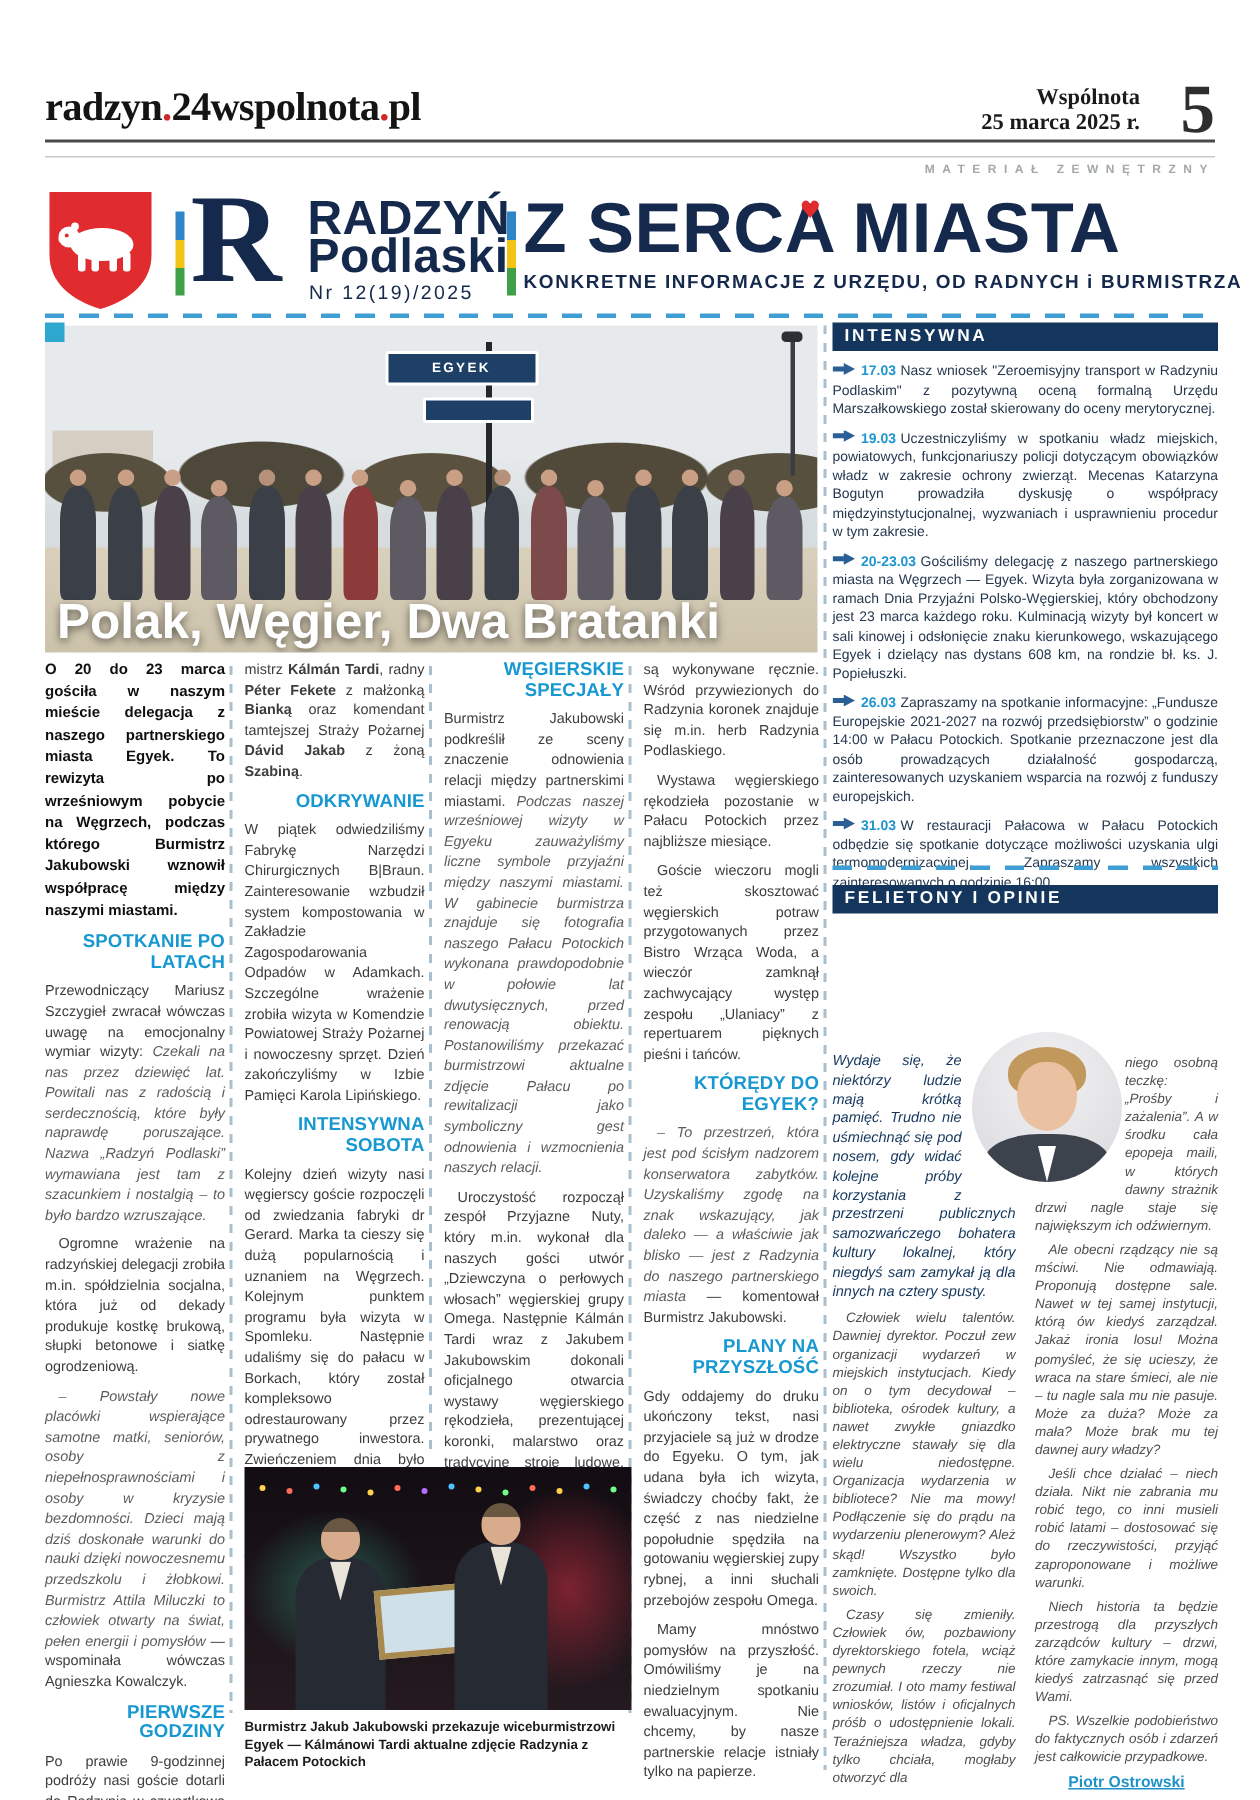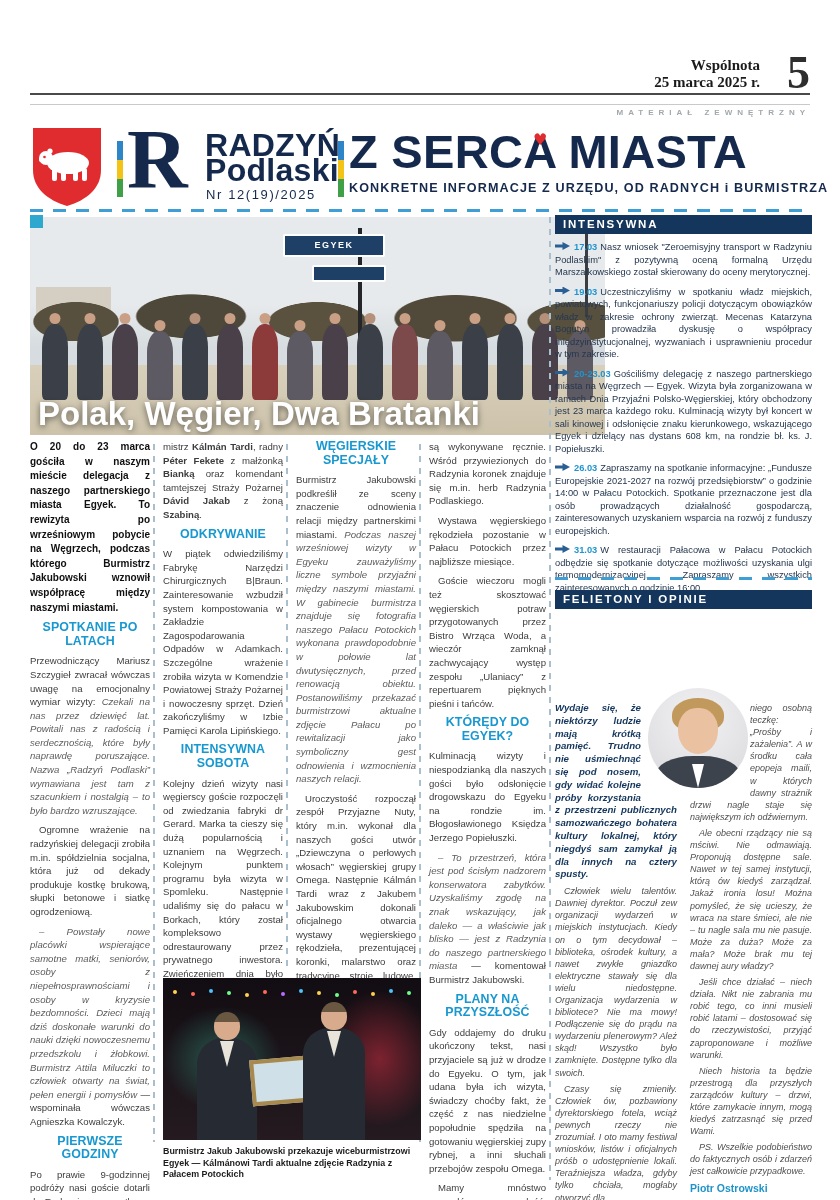--- a/index.html
+++ b/index.html
@@ -37,21 +37,21 @@
          color:#e02b2f;font-family:"DejaVu Sans",sans-serif;}
   .tpost{margin-left:11px;}
   .subtitle{position:absolute;left:349px;top:181px;font-size:12.6px;font-weight:700;color:#15294d;
             letter-spacing:1.1px;white-space:nowrap;}
   .dash-h{position:absolute;height:3px;
           background:repeating-linear-gradient(90deg,#3f9fd4 0 13px,transparent 13px 23px);}
   .dash-top{left:30px;right:28px;top:209px;}
 
   
   .blue-sq{position:absolute;left:30px;top:215px;width:13px;height:13px;background:#2fa8cf;z-index:6;}
-  .photo1{position:absolute;left:30px;top:217px;width:575px;height:218px;overflow:hidden;
+  .photo1{position:absolute;left:30px;top:217px;width:515px;height:218px;overflow:hidden;
           background:linear-gradient(#e7eaec 0 40%, #d6dcdf 60%);}
   .building{position:absolute;left:1%;top:32%;width:13%;height:16%;background:#d4cec3;}
   .trees{position:absolute;left:0;right:0;top:30%;height:30%;background:
      radial-gradient(70px 32px at 8% 60%, #57503f 60%, transparent 62%),
      radial-gradient(90px 36px at 28% 52%, #4e483a 60%, transparent 62%),
      radial-gradient(80px 32px at 50% 60%, #5a523f 60%, transparent 62%),
      radial-gradient(100px 38px at 74% 55%, #514a3b 60%, transparent 62%),
      radial-gradient(80px 32px at 95% 60%, #57503f 60%, transparent 62%);}
   .ground{position:absolute;left:0;right:0;bottom:0;height:32%;
           background:linear-gradient(#d9d0bc,#cdc3ab);}
@@ -78,21 +78,21 @@
   .headline{position:absolute;left:8px;bottom:2px;font-size:33px;font-weight:800;color:#fff;
             white-space:nowrap;text-shadow:0 2px 6px rgba(0,0,0,.55);}
 
   
   .col{position:absolute;top:440px;width:120px;font-size:9.6px;line-height:13.6px;
        color:#3d3d3d;text-align:justify;}
   .col p{margin:0 0 6px;}
   .ind{text-indent:9px;}
   .lead{font-size:10px;line-height:14.6px;font-weight:700;color:#0f0f0f;}
   .ch{font-size:12.4px;font-weight:800;color:#1898d0;margin:10px 0 7px;letter-spacing:0.1px;
-      text-align:center;}
+      text-align:right;}
   .qt{font-style:italic;color:#5c5c5c;}
   .dash-v{position:absolute;width:2px;
           background:repeating-linear-gradient(180deg,#a9bfcd 0 6px,transparent 6px 12px);}
   .sep1{left:153px;top:444px;height:698px;}
   .sep2{left:286px;top:444px;height:528px;}
   .sep3{left:419px;top:444px;height:698px;}
   .sepMain{left:549px;top:217px;height:963px;}
 
   
   .photo2{position:absolute;left:163px;top:978px;width:258px;height:162px;overflow:hidden;
@@ -129,40 +129,41 @@
   .arrow{display:inline-block;width:15px;height:8px;background:#2a5f95;margin-right:4px;
          clip-path:polygon(0 30%,50% 30%,50% 0,100% 50%,50% 100%,50% 70%,0 70%);}
   .kdate{font-weight:800;color:#2095cf;margin-right:3px;}
   .dash-kal{left:555px;width:257px;top:577px;}
   .op-title{position:absolute;left:555px;top:615px;width:258px;font-size:23.5px;line-height:26px;
             font-weight:800;color:#1f93c9;letter-spacing:-0.3px;}
   .op-col{position:absolute;top:702px;width:122px;font-size:9px;line-height:12.1px;
           font-style:italic;color:#4f4f4f;text-align:justify;}
   .op-col p{margin:0 0 4px;}
   .op-left{left:555px;} .op-right{left:690px;}
-  .op-lead{font-weight:700;color:#14365c;font-size:9.7px;line-height:12.8px;}
+  .op-lead{font-weight:400;color:#14365c;font-size:9.7px;line-height:12.8px;}
   .sp-r{float:right;width:36px;height:90px;}
   .sp-l{float:left;width:60px;height:90px;}
-  .op-author{text-align:left;font-style:normal;font-weight:800;color:#1f93c9;font-size:10.5px;}
+  .op-author{text-align:center;font-style:normal;font-weight:800;color:#1f93c9;font-size:10.5px;text-decoration:underline;}
   .headshot{position:absolute;left:648px;top:688px;width:100px;height:100px;border-radius:50%;
             overflow:hidden;background:radial-gradient(circle at 50% 30%,#f2f2f4,#d8d8dc);z-index:3;}
   .hs-hair{position:absolute;top:10px;left:24px;width:52px;height:34px;
            border-radius:50% 50% 42% 42%;background:#c2995c;}
   .hs-face{position:absolute;top:20px;left:30px;width:40px;height:46px;
            border-radius:46% 46% 50% 50%;background:#eac2a2;}
   .hs-suit{position:absolute;bottom:-10px;left:8px;width:84px;height:42px;
            border-radius:44% 44% 0 0;background:#3c434c;}
   .hs-shirt{position:absolute;bottom:0;left:44px;width:12px;height:24px;background:#fff;
             clip-path:polygon(0 0,100% 0,50% 100%);}
 </style>
 </head>
 <body>
 
 <div class="page">
 
+  <div class="site-name"><span>radzyn</span><span class="dot">.</span><span>24wspolnota</span><span class="dot">.</span><span>pl</span></div>
   <div class="pub-block">
     <div>Wspólnota</div>
     <div>25 marca 2025 r.</div>
   </div>
   <div class="page-num">5</div>
   <div class="rule1"></div>
   <div class="rule2"></div>
   <div class="material">MATERIAŁ ZEWNĘTRZNY</div>
 
   <div class="shield">
@@ -248,21 +249,20 @@
     <p class="ch" style="margin-top:0;">WĘGIERSKIE SPECJAŁY</p>
     <p><span>Burmistrz Jakubowski podkreślił ze sceny znaczenie odnowienia relacji między partnerskimi miastami. </span><span class="qt">Podczas naszej wrześniowej wizyty w Egyeku zauważyliśmy liczne symbole przyjaźni między naszymi miastami. W gabinecie burmistrza znajduje się fotografia naszego Pałacu Potockich wykonana prawdopodobnie w połowie lat dwutysięcznych, przed renowacją obiektu. Postanowiliśmy przekazać burmistrzowi aktualne zdjęcie Pałacu po rewitalizacji jako symboliczny gest odnowienia i wzmocnienia naszych relacji.</span></p>
     <p class="ind">Uroczystość rozpoczął zespół Przyjazne Nuty, który m.in. wykonał dla naszych gości utwór „Dziewczyna o perłowych włosach” węgierskiej grupy Omega. Następnie Kálmán Tardi wraz z Jakubem Jakubowskim dokonali oficjalnego otwarcia wystawy węgierskiego rękodzieła, prezentującej koronki, malarstwo oraz tradycyjne stroje ludowe. Jak wyjaśniał wiceburmistrz Egyeku, każda z prezentowanych koronek powstaje przez około miesiąc pracy jednej osoby. Wszystkie elementy</p>
   </div>
 
   <div class="col" style="left:429px;width:117px;">
     <p>są wykonywane ręcznie. Wśród przywiezionych do Radzynia koronek znajduje się m.in. herb Radzynia Podlaskiego.</p>
     <p class="ind">Wystawa węgierskiego rękodzieła pozostanie w Pałacu Potockich przez najbliższe miesiące.</p>
     <p class="ind">Goście wieczoru mogli też skosztować węgierskich potraw przygotowanych przez Bistro Wrząca Woda, a wieczór zamknął zachwycający występ zespołu „Ulaniacy” z repertuarem pięknych pieśni i tańców.</p>
     <p class="ch">KTÓRĘDY DO EGYEK?</p>
-    <p>Kulminacją wizyty i niespodzianką dla naszych gości było odsłonięcie drogowskazu do Egyeku na rondzie im. Błogosławionego Księdza Jerzego Popiełuszki.</p>
     <p class="ind"><span class="qt">– To przestrzeń, która jest pod ścisłym nadzorem konserwatora zabytków. Uzyskaliśmy zgodę na znak wskazujący, jak daleko — a właściwie jak blisko — jest z Radzynia do naszego partnerskiego miasta</span><span> — komentował Burmistrz Jakubowski.</span></p>
     <p class="ch">PLANY NA PRZYSZŁOŚĆ</p>
     <p>Gdy oddajemy do druku ukończony tekst, nasi przyjaciele są już w drodze do Egyeku. O tym, jak udana była ich wizyta, świadczy choćby fakt, że część z nas niedzielne popołudnie spędziła na gotowaniu węgierskiej zupy rybnej, a inni słuchali przebojów zespołu Omega.</p>
     <p class="ind">Mamy mnóstwo pomysłów na przyszłość. Omówiliśmy je na niedzielnym spotkaniu ewaluacyjnym. Nie chcemy, by nasze partnerskie relacje istniały tylko na papierze.</p>
 
   </div>
 
   <div class="photo2">
     <div class="lights"></div>
     <div class="wash-g"></div>

